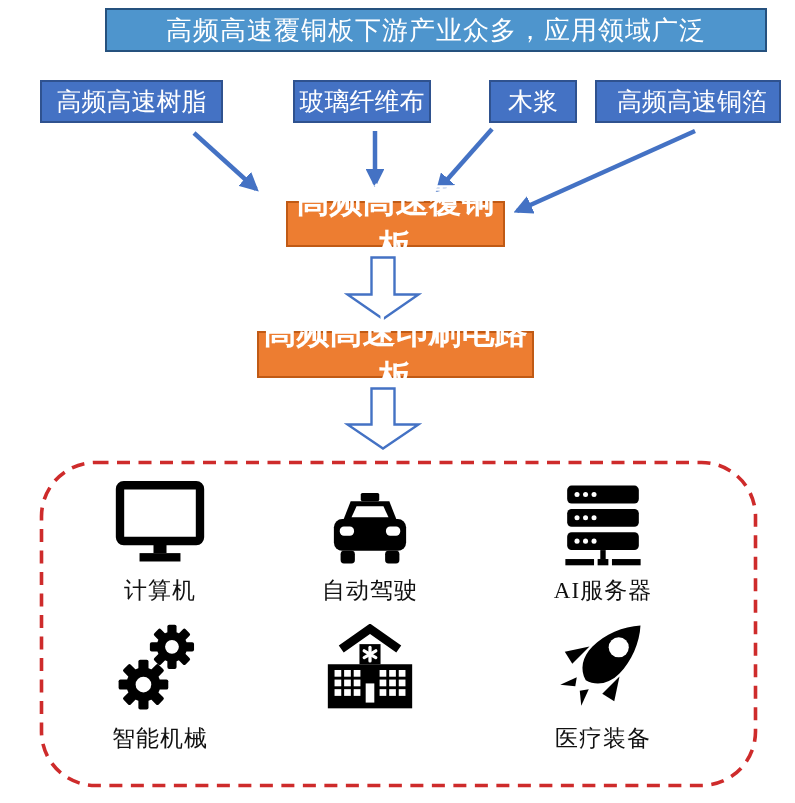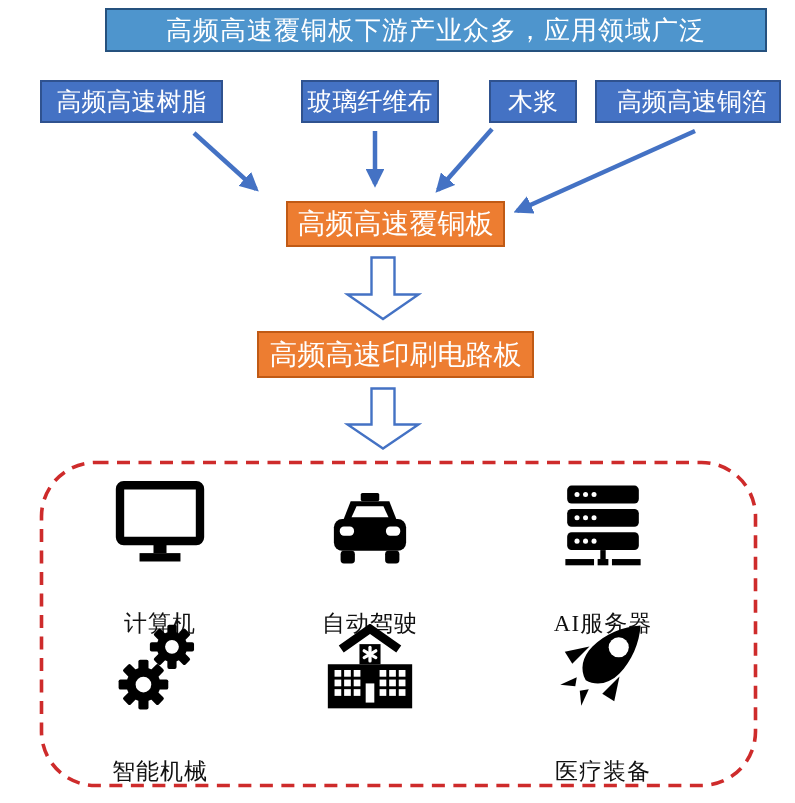--- a/index.html
+++ b/index.html
@@ -15,39 +15,40 @@
     border:2.5px solid var(--banner-border,#25517E);
     font-size:26px;letter-spacing:1px;
   }
   .mat{
     top:80px;height:43px;
     background:var(--material-fill,#4472C4);
     border:2px solid var(--material-border,#2F528F);
     font-size:25px;
   }
   .mat0{left:40px;width:183px;}
-  .mat1{left:301px;width:138px;}
+  .mat1{left:293px;width:138px;}
   .mat2{left:489px;width:88px;}
   .mat3{left:595px;width:186px;padding-left:8px;}
   .node{
     background:var(--node-fill,#ED7D31);
     border:2px solid var(--node-border,#C05A15);
-    font-size:28px;
+    font-size:33px;
+    font-weight:bold;
   }
   .node-ccl{left:286px;top:201px;width:219px;height:46px;}
   .node-pcb{left:257px;top:331px;width:277px;height:47px;}
   .abs{position:absolute;}
   .connectors{left:0;top:0;width:795px;height:260px;pointer-events:none;}
   .connectors line{stroke:var(--arrow-blue,#4472C4);stroke-width:4.5;}
   .blockarrow path{fill:#fff;stroke:var(--arrow-blue,#4472C4);stroke-width:2.4;stroke-linejoin:miter;}
   .ba1{left:344px;top:256px;}
   .ba2{left:344px;top:387px;}
   .boundary{left:0;top:0;width:795px;height:803px;pointer-events:none;}
   .boundary rect{fill:none;stroke:var(--boundary-red,#CE2B2B);stroke-width:3.6;stroke-dasharray:13 8.5;}
-  .cell{position:absolute;width:200px;display:flex;flex-direction:column;align-items:center;gap:33px;}
+  .cell{position:absolute;width:200px;display:flex;flex-direction:column;align-items:center;}
   .row1{top:476px;}
   .row2{top:610px;}
   .c1{left:60px;}
   .c2{left:270px;}
   .c3{left:503px;}
   .iconbox{display:flex;align-items:flex-end;justify-content:center;}
   .row1 .iconbox{height:92px;}
   .row2 .iconbox{height:106px;}
   .applabel{margin-top:7px;font-size:23px;color:#111;letter-spacing:1px;white-space:nowrap;}
   .ink{fill:var(--icon-black,#000);}

